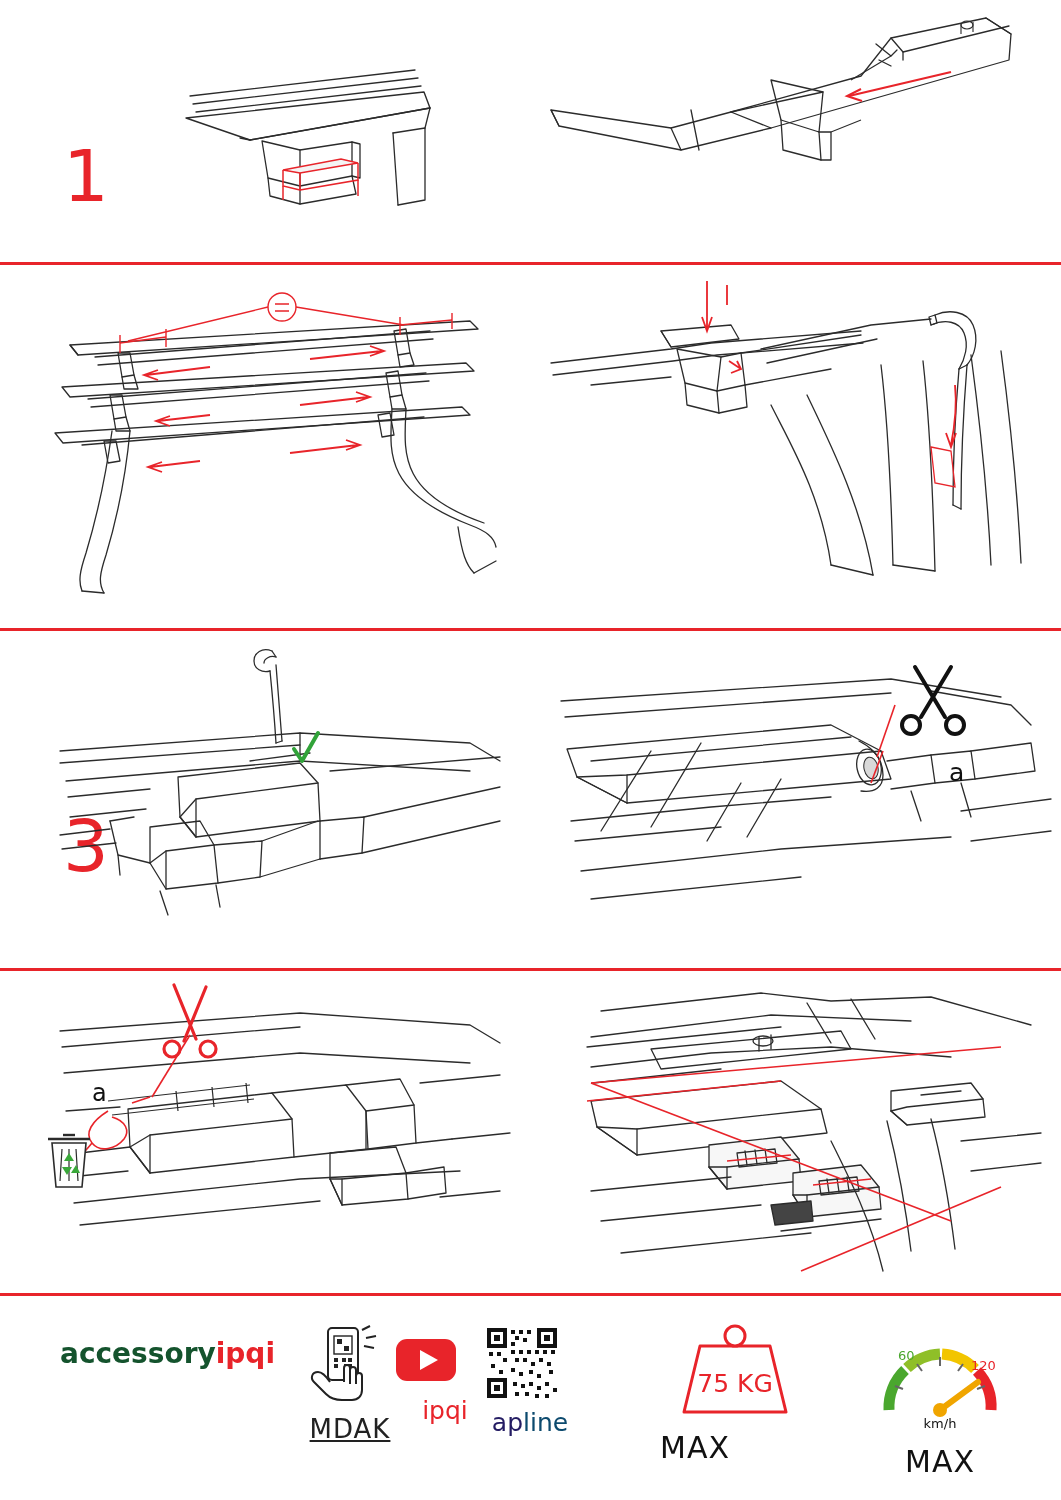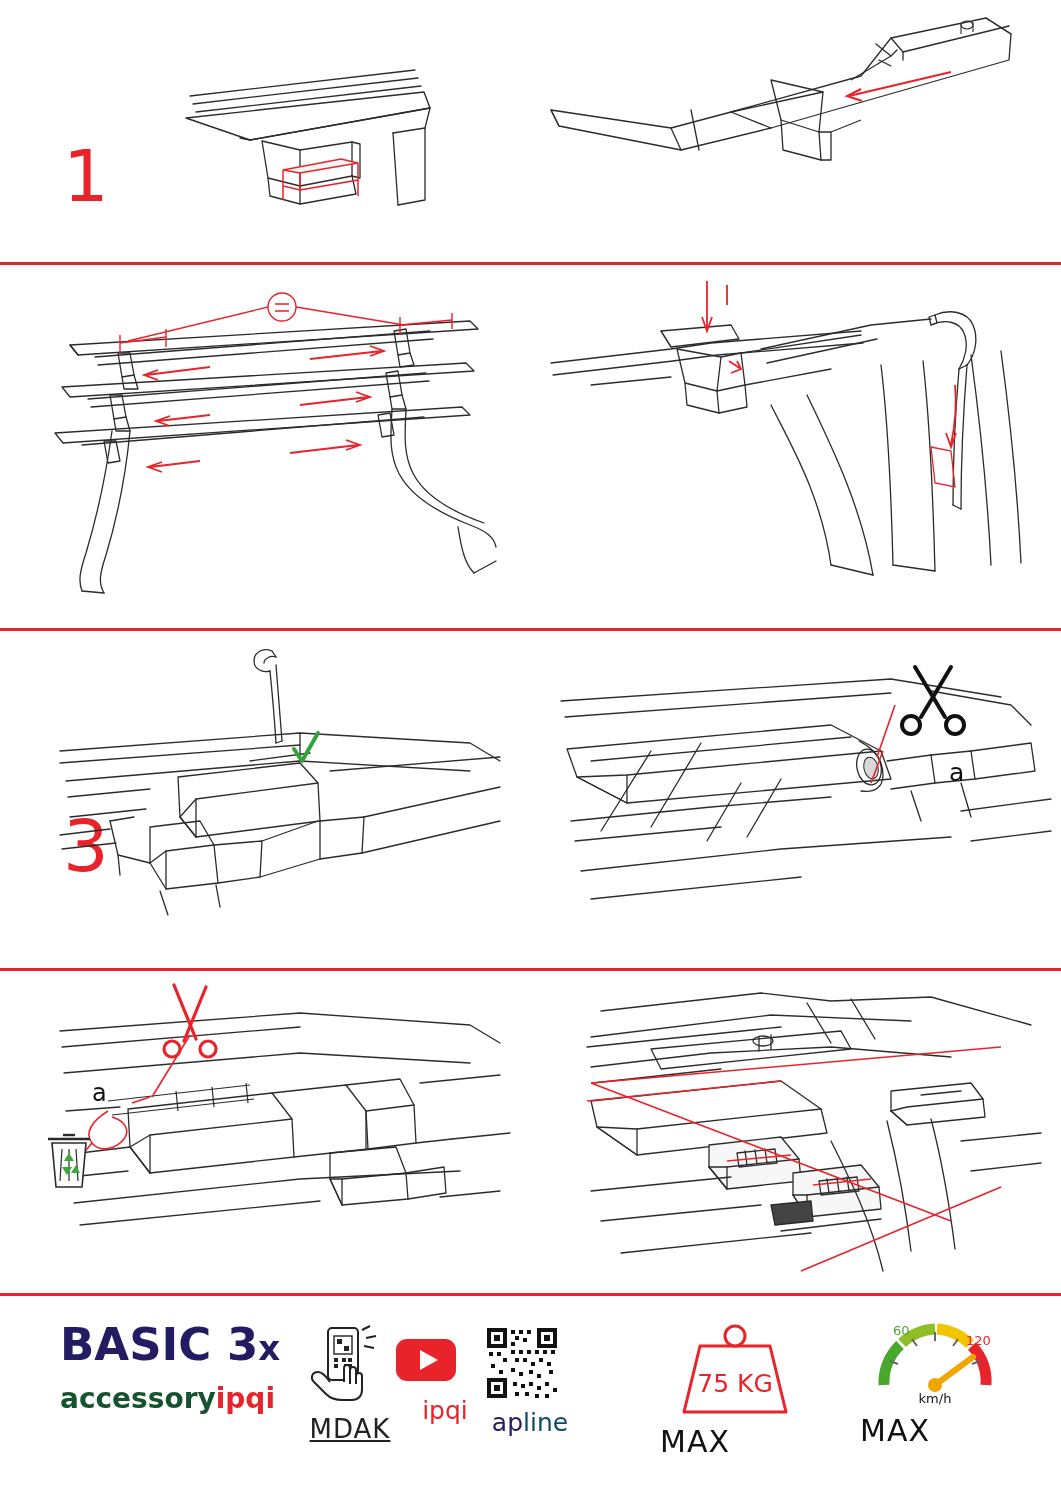--- a/index.html
+++ b/index.html
@@ -140,28 +140,30 @@
 
   .weight-block {
     position: absolute;
     left: 660px;
     top: 14px;
     width: 160px;
   }
   .speed-block {
     position: absolute;
     left: 860px;
-    top: 3px;
+    top: 28px;
     width: 160px;
+    text-align: center;
   }
   .max-label {
     font-family: "DejaVu Sans", sans-serif;
     font-size: 30px;
     color: #111;
     letter-spacing: 1px;
+    margin-top: 6px;
   }
 </style>
 </head>
 <body>
 
 <div class="sheet">
 
   <div class="panel p1">
     <div class="art">
       <svg viewBox="0 0 530 262" xmlns="http://www.w3.org/2000/svg">
@@ -591,21 +593,20 @@
   </div>
 
   <div class="divider div1"></div>
   <div class="divider div2"></div>
   <div class="divider div3"></div>
   <div class="divider div4"></div>
 
   <div class="footer">
 
     <div class="brand-block">
-      <div class="brand-title"><span>BASIC 3</span><span class="x-small">x</span></div>
       <div class="brand-sub"><span class="accessory">accessory</span><span class="part">ipqi</span></div>
     </div>
 
     <div class="logo-mdak">
       <div class="glyph">
         <svg width="100" height="78" viewBox="0 0 100 78" xmlns="http://www.w3.org/2000/svg">
           <rect x="28" y="4" width="30" height="52" rx="4" fill="#fff" stroke="#222" stroke-width="2"></rect>
           <rect x="34" y="12" width="18" height="18" fill="none" stroke="#222" stroke-width="1.4"></rect>
           <rect x="37" y="15" width="5" height="5" fill="#222"></rect>
           <rect x="44" y="22" width="5" height="5" fill="#222"></rect>

